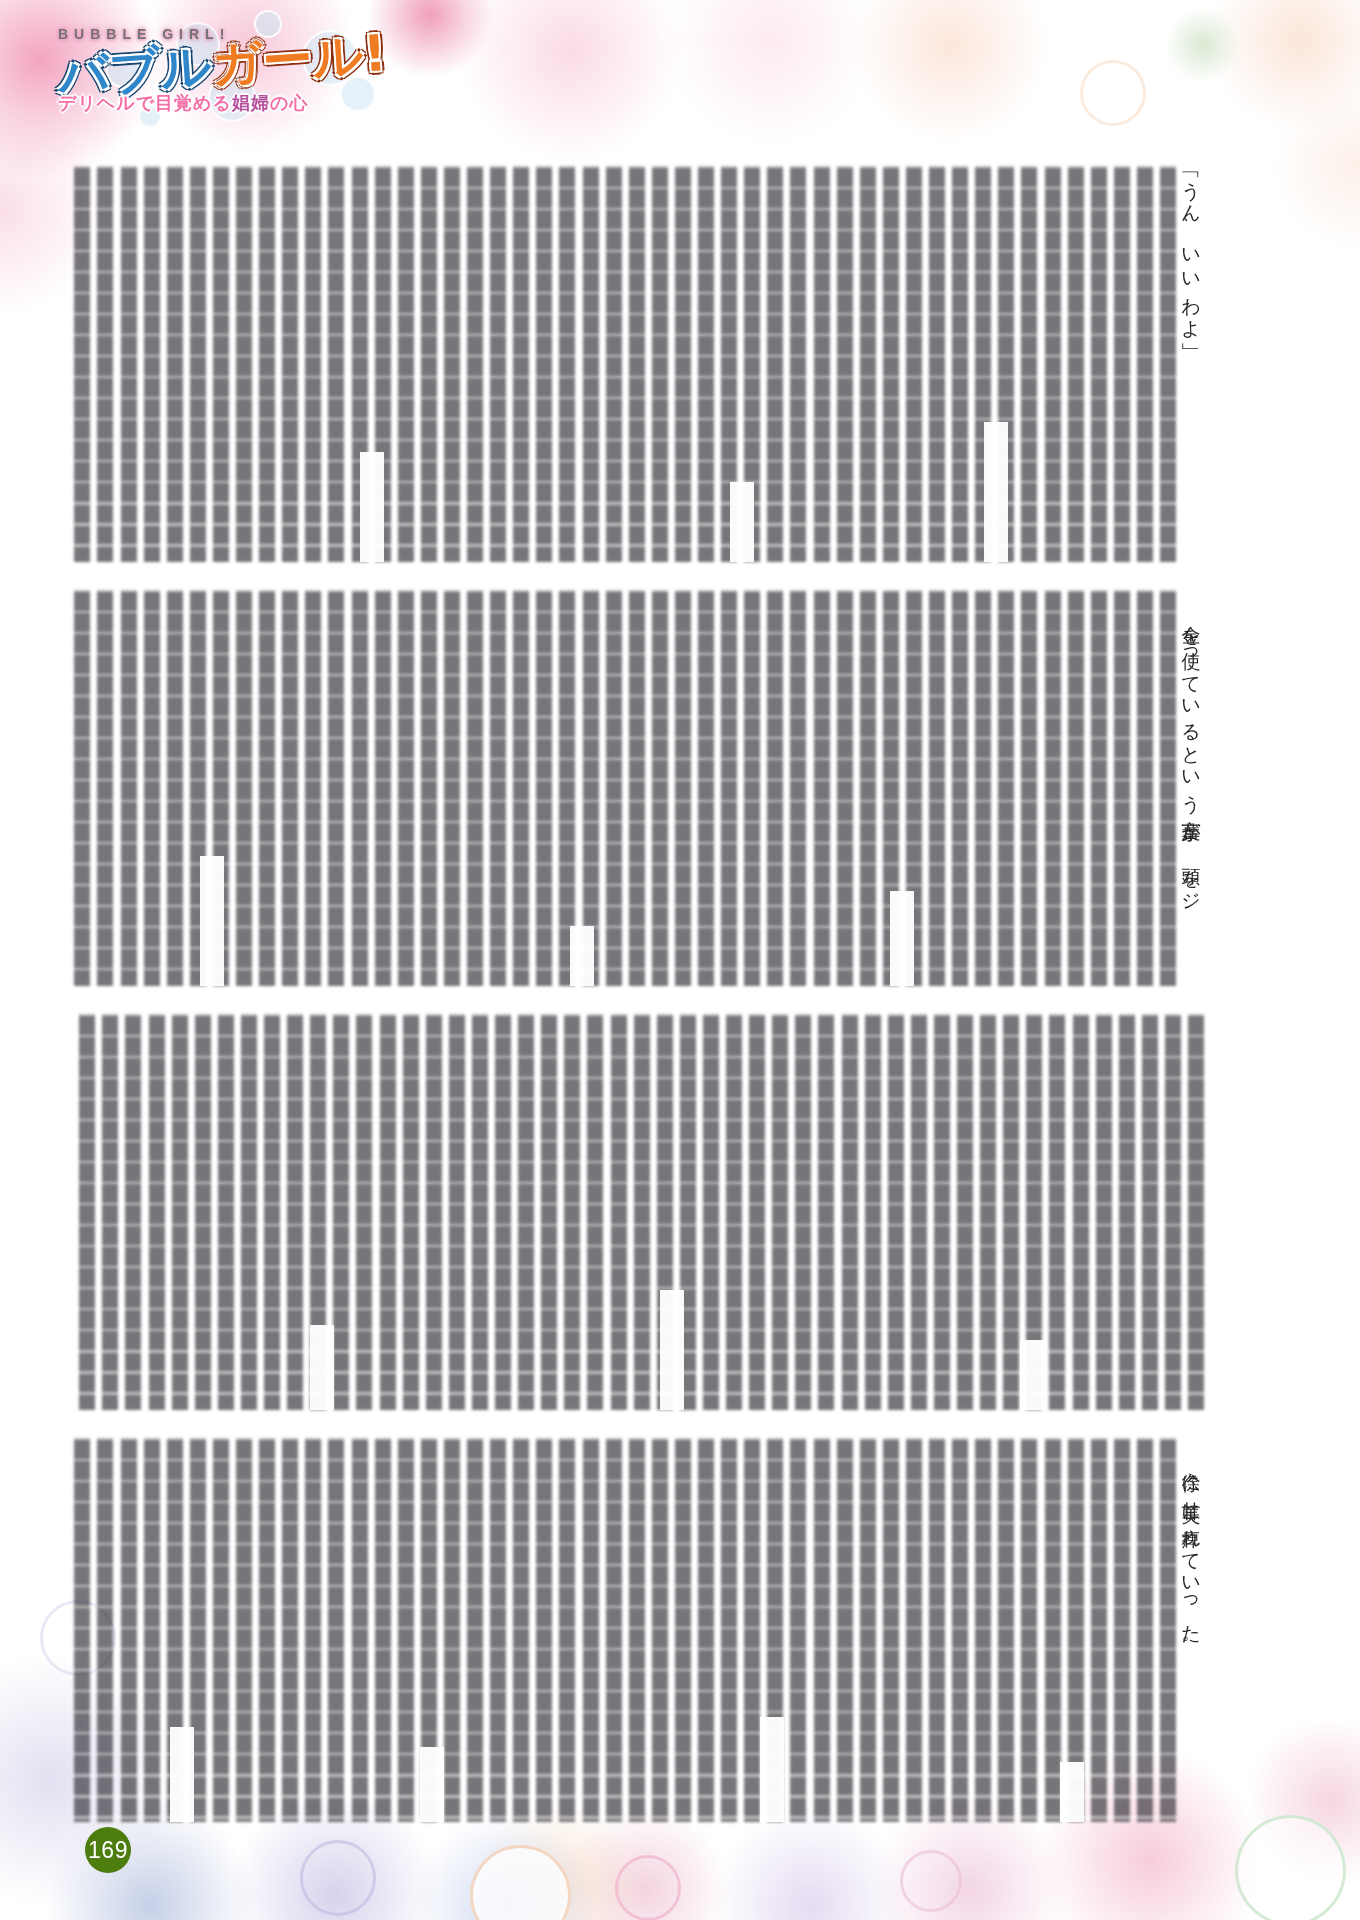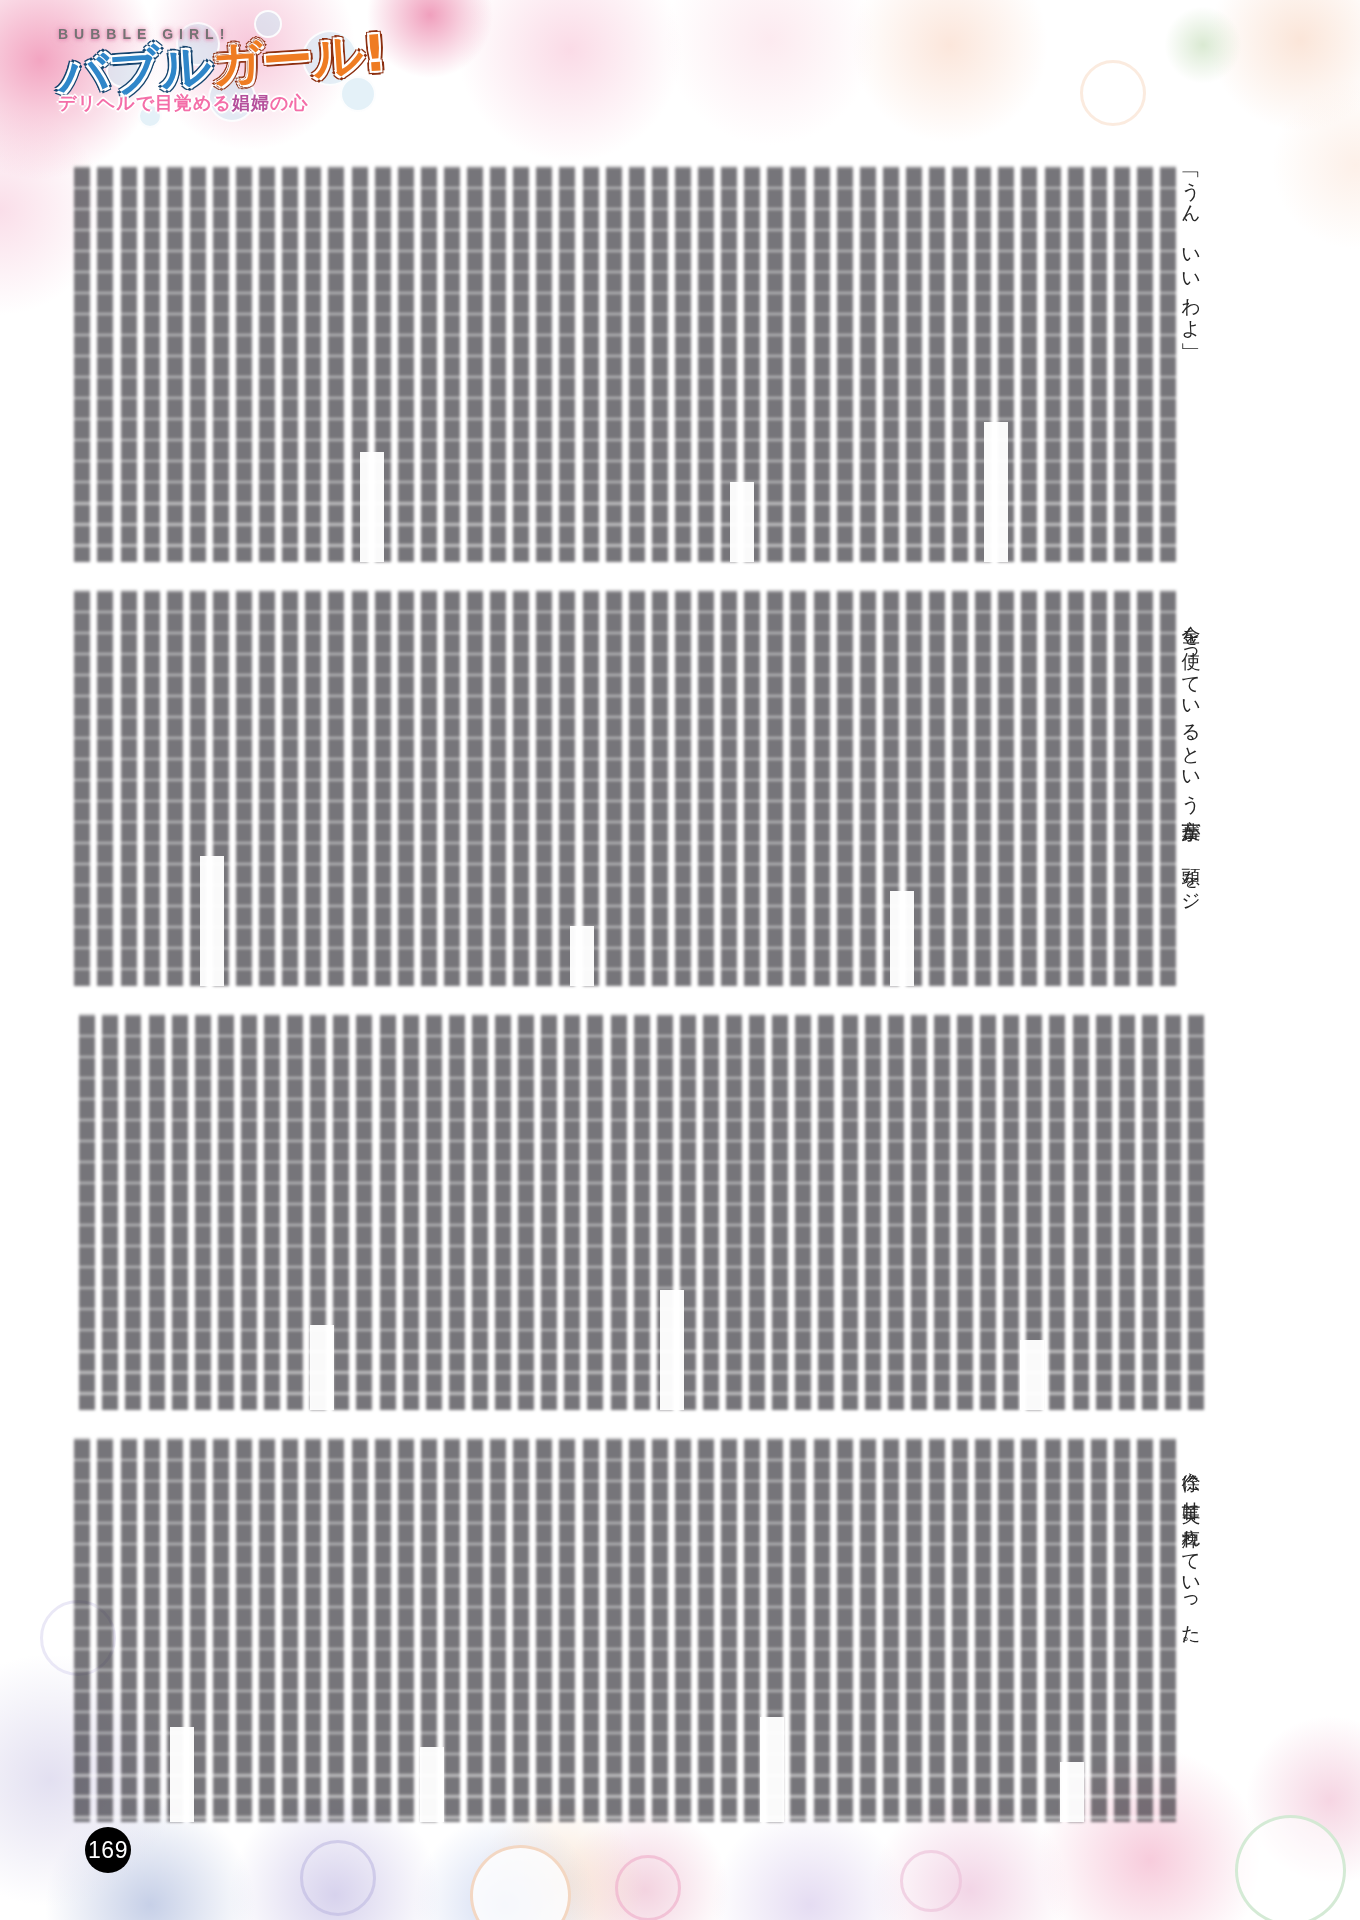--- a/index.html
+++ b/index.html
@@ -88,21 +88,21 @@
     position:absolute;top:0;right:0;width:26px;height:100%;
     writing-mode:vertical-rl;text-orientation:upright;
     font-size:19px;line-height:26px;letter-spacing:2px;color:#262626;
     font-family:"Liberation Serif","DejaVu Serif",serif;
     overflow:hidden;background:#fff0;
   }
   .col-real.indent{padding-top:21px;height:calc(100% - 21px);}
   
   .badge{
     position:absolute;left:85px;top:1827px;width:46px;height:46px;border-radius:50%;
-    background:#000000;color:#ffffff;display:flex;align-items:center;justify-content:center;
+    background:#4d7c0f;color:#ffffff;display:flex;align-items:center;justify-content:center;
     font-family:"Liberation Sans","DejaVu Sans",sans-serif;font-size:23px;letter-spacing:0.5px;
     z-index:6;
   }
 </style>
 </head>
 <body>
 
 <div class="page">
 
   <div class="bokeh"></div>

